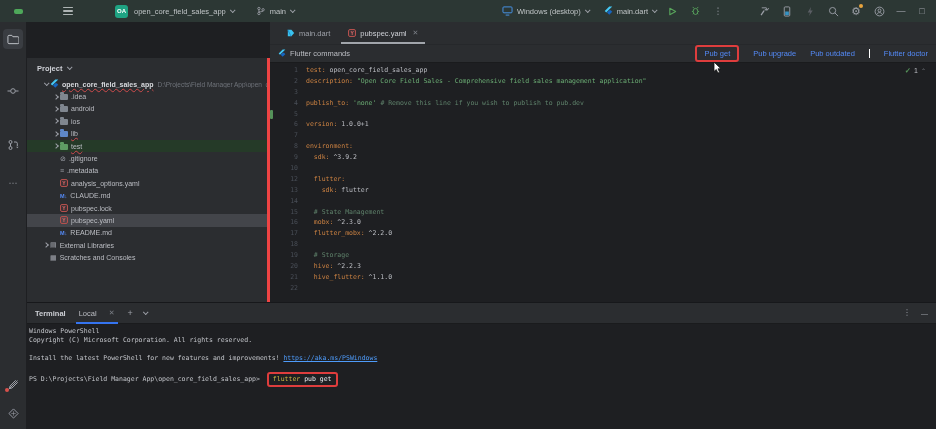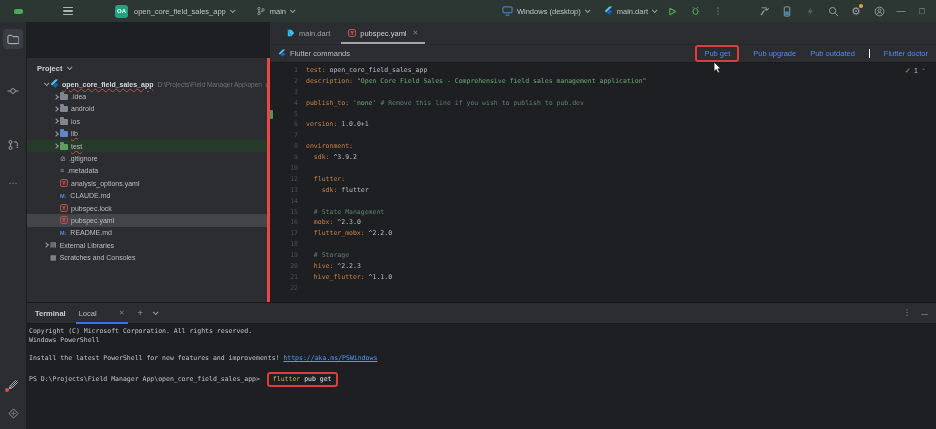--- a/index.html
+++ b/index.html
@@ -92,21 +92,21 @@
   .inspect { position:absolute; top:3px; right:10px; display:flex; align-items:center; gap:3px;
     font-family:"Liberation Sans",sans-serif; font-size:7px; color:#BCBEC4; }
   .inspect .ok { color:#549159; font-size:7.5px; font-weight:bold; }
   .inspect .up { color:#7A7E85; font-size:6px; }
 
   
   .term { height:126px; display:flex; flex-direction:column; background:#1E1F22; }
   .term-head { height:21px; background:#2B2D30; border-bottom:1px solid #1A1B1D;
     display:flex; align-items:center; font-size:7.5px; padding:0 8px; gap:10px; }
   .term-title { font-weight:bold; color:#CED0D6; }
-  .term-tab { position:relative; height:21px; display:flex; align-items:center; gap:22px; color:#BCBEC4; padding:0 3px; }
+  .term-tab { position:relative; height:21px; display:flex; align-items:center; gap:12px; color:#BCBEC4; padding:0 3px; }
   .term-tab::after { content:''; position:absolute; left:0; right:0; bottom:0; height:2px; background:#3574F0; }
   .term-tab .x { color:#7A7E85; font-size:7px; }
   .term-plus { color:#9DA0A8; font-size:9px; }
   .term-head-right { margin-left:auto; display:flex; gap:10px; color:#9DA0A8; font-size:8px; }
   .term-body { flex:1; padding:3px 0 0 2px; font-family:"DejaVu Sans Mono","Liberation Mono",monospace;
     font-size:6.5px; color:#C2C4C9; }
   .tline { height:9px; line-height:9px; white-space:pre; }
   .tlink { color:#4E9BFA; text-decoration:underline; }
   .cmd-box { display:inline-block; border:2px solid #DE3D3D; border-radius:3px; padding:1px 4px; margin-left:3px; }
   .cmd-flutter { color:#CDB943; } .cmd-rest { color:#E8EAEE; }
@@ -427,22 +427,22 @@
               <span class="x">✕</span>
           </span>
           <span class="term-plus">+</span>
           <span class="chev"></span>
           <span class="term-head-right">
             <span>⋮</span>
             <span style="font-size:7px; line-height:11px">—</span>
           </span>
         </div>
         <div class="term-body" id="term-body">
+            <div class="tline">Windows PowerShell</div>
             <div class="tline">Copyright (C) Microsoft Corporation. All rights reserved.</div>
-            <div class="tline">Windows PowerShell</div>
             <div class="tline"></div>
             <div class="tline">Install the latest PowerShell for new features and improvements! <span class="tlink">https://aka.ms/PSWindows</span></div>
             <div class="tline"></div>
             <div class="tline">PS D:\Projects\Field Manager App\open_core_field_sales_app&gt; <span class="cmd-box"><span class="cmd-flutter">flutter</span><span class="cmd-rest"> pub get</span></span></div>
           </div>
       </div>
     </div>
   </div>
 </div>
 

